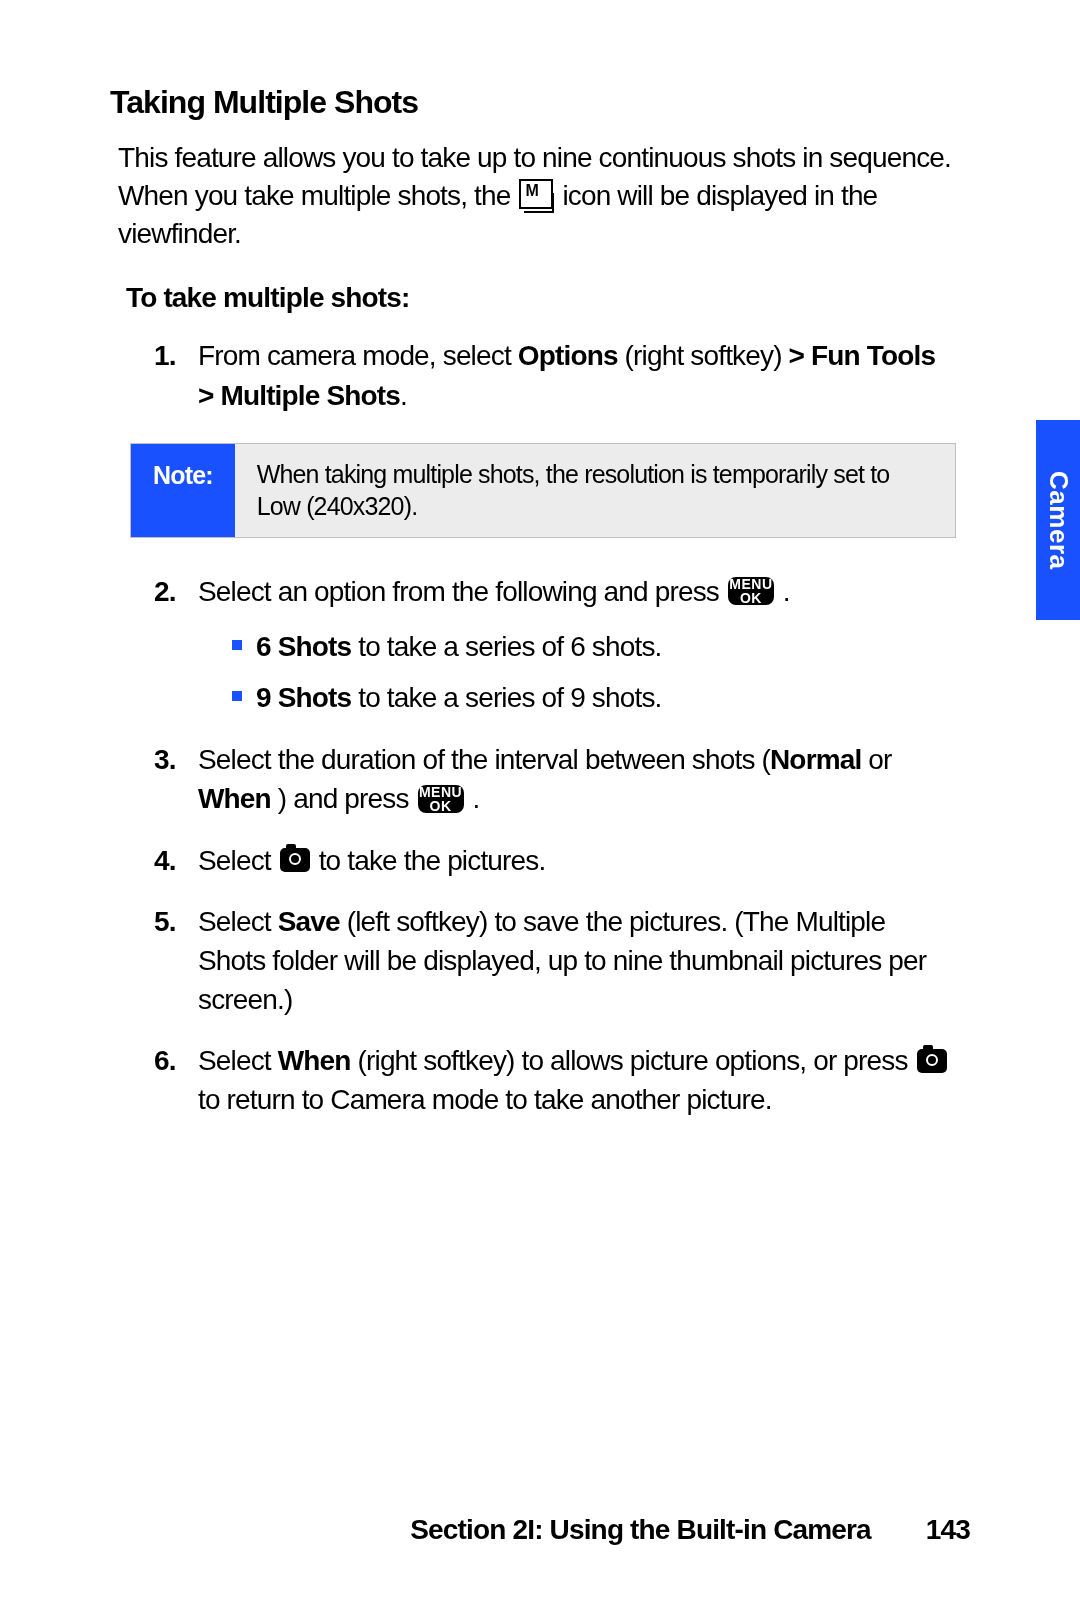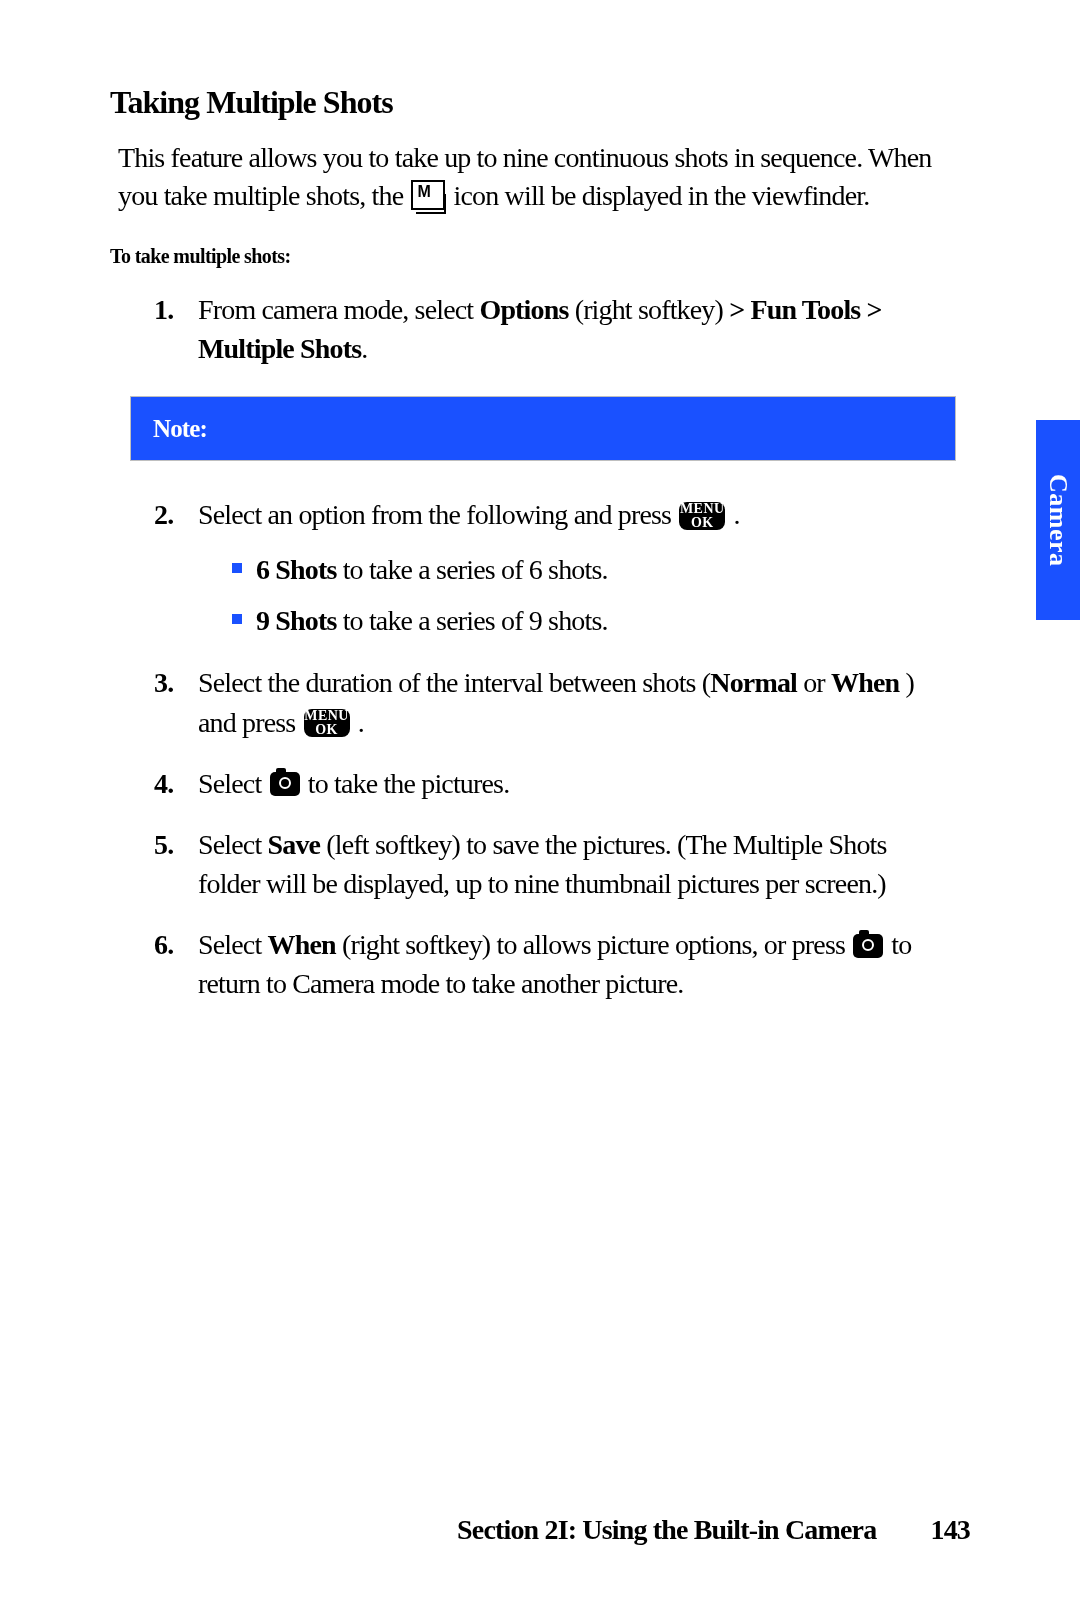--- a/index.html
+++ b/index.html
@@ -9,38 +9,37 @@
     font-family: "Helvetica Neue", Helvetica, Arial, sans-serif;
     color: #000;
     letter-spacing: -0.01em;
   }
   .page {
     width: 1080px;
     height: 1620px;
     position: relative;
     box-sizing: border-box;
     padding: 84px 110px 16px 110px;
-    font-family: Liberation Serif, serif;
   }
   h1 {
     font-size: 32px;
     font-weight: 700;
     margin: 0 0 18px 0;
     letter-spacing: -0.03em;
   }
   .intro {
     font-size: 28px;
     line-height: 1.35;
     margin: 0 0 30px 8px;
     letter-spacing: -0.03em;
   }
   .subhead {
-    font-size: 20px;
-    font-weight: 700;
-    margin: 0 0 22px 0;
+    font-size: 28px;
+    font-weight: 700;
+    margin: 0 0 22px 16px;
     letter-spacing: -0.03em;
   }
   ol.steps {
     list-style: none;
     margin: 16px;
     padding: 0 0 0 68px;
     counter-reset: step;
   }
   ol.steps > li {
     position: relative;
@@ -56,21 +55,20 @@
     position: absolute;
     left: -40px;
     top: 0;
     font-weight: 700;
   }
   .note {
     display: flex;
     margin: 28px 0 34px -68px;
     width: calc(100% + 68px);
     border: 1px solid #bfbfbf;
-    flex-direction: column;
   }
   .note-label {
     background: #1a51ff;
     color: #fff;
     font-weight: 700;
     font-size: 25px;
     padding: 14px 22px;
     min-width: 46px;
     display: flex;
     align-items: flex-start;
@@ -220,20 +218,21 @@
 
   <p class="subhead">To take multiple shots:</p>
 
   <ol class="steps">
 
     <li>
       <span>From camera mode, select </span><b>Options</b><span> (right softkey) </span><b>&gt; Fun Tools &gt; Multiple Shots</b><span>.</span>
 
       <div class="note">
         <div class="note-label">Note:</div>
+        <div class="note-body">When taking multiple shots, the resolution is temporarily set to Low (240x320).</div>
       </div>
     </li>
 
     <li>
       <span>Select an option from the following and press </span><span class="icon menu-ok">
           <span>MENU</span>
           <span>OK</span>
         </span> .
       <ul class="opts">
         <li><b>6 Shots</b><span> to take a series of 6 shots.</span></li>

